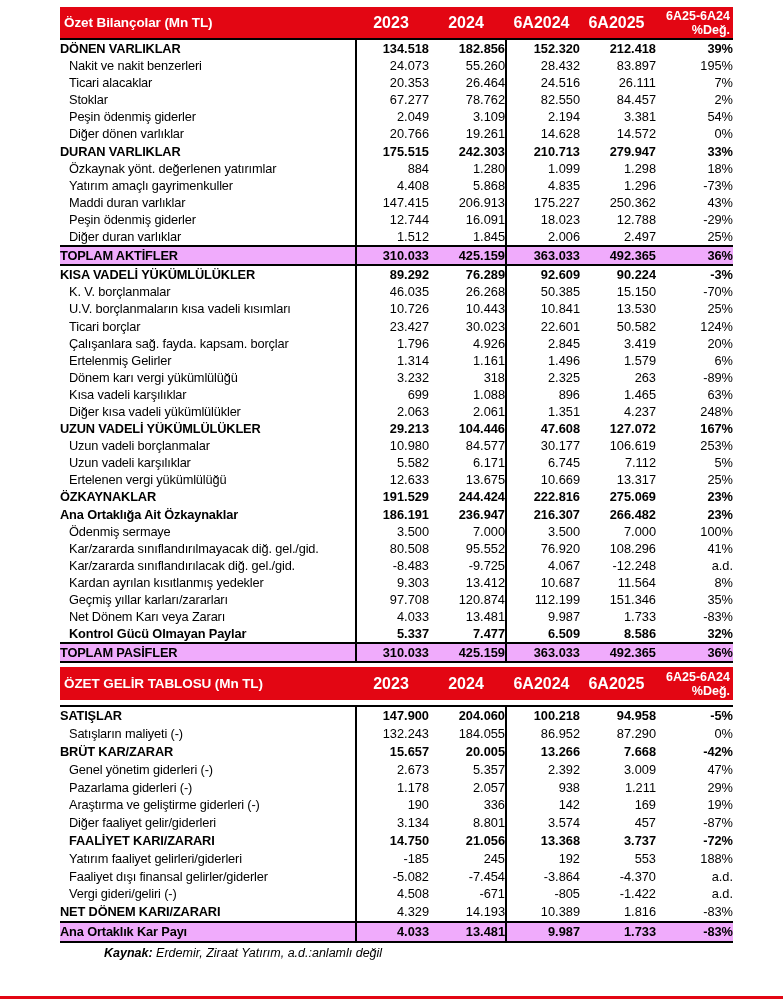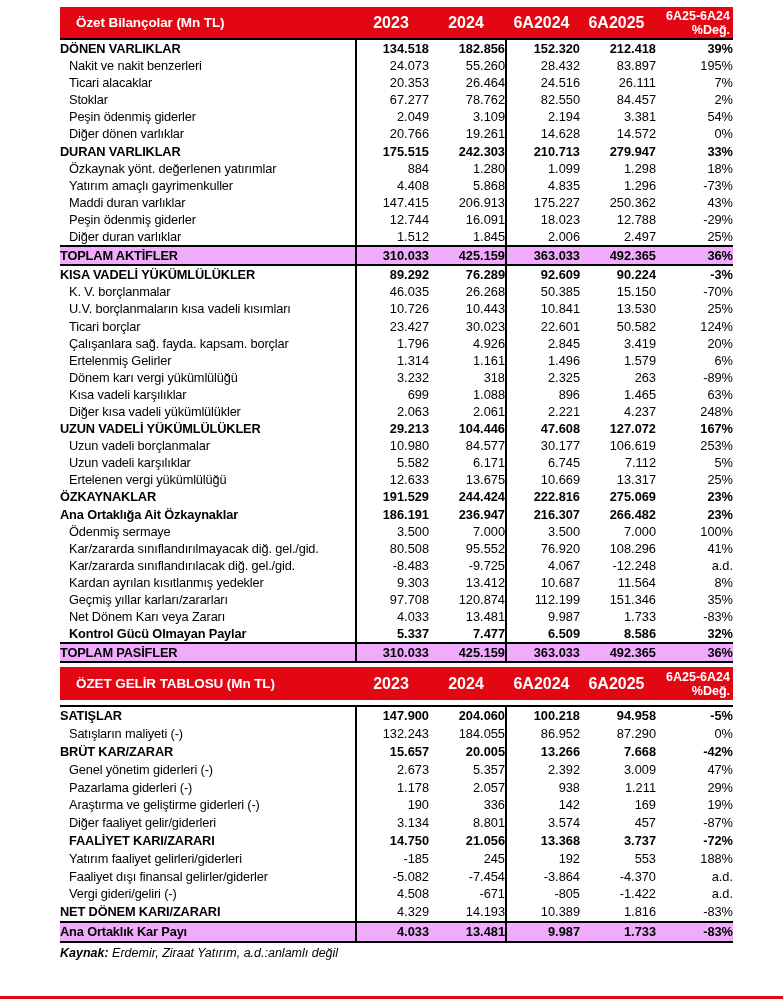--- a/index.html
+++ b/index.html
@@ -19,21 +19,21 @@
     display:grid;
     grid-template-columns:296px 73px 77px 74px 76px 77px;
     align-items:center;
     background:#e30613;
     color:#fff;
     height:33px;
     box-sizing:border-box;
   }
   .hdrbar.underlined{border-bottom:2px solid #000;}
   .hdrbar .title{
-    font-weight:bold;font-size:13.5px;padding-left:16px;
+    font-weight:bold;font-size:13.5px;padding-left:4px;
     letter-spacing:-0.1px;white-space:nowrap;
   }
   .hdrbar .year{
     text-align:center;font-weight:bold;font-size:16px;padding-right:3px;
   }
   .hdrbar .chg{
     text-align:right;font-weight:bold;font-size:12.5px;line-height:14px;
     padding-right:3px;white-space:nowrap;
   }
 
@@ -64,21 +64,21 @@
   .midgap{height:4px;}
   .pregap2{height:5px;}
 
   .footer{
     margin-left:60px;
     margin-top:3px;
     font-size:12.5px;
     font-style:italic;
     white-space:nowrap;
   }
-  .footer .src-label{font-weight:bold;}
+  .footer .src-label{font-weight:bold;margin-left:44px;}
 
   .bottom-rule{
     position:absolute;left:0;bottom:2px;width:783px;height:3px;
     background:#e30613;
   }
 </style>
 </head>
 <body>
 
 <div class="page">
@@ -271,21 +271,21 @@
             <td class="num c1">699</td>
             <td class="num c2">1.088</td>
             <td class="num c3">896</td>
             <td class="num c4">1.465</td>
             <td class="num c5">63%</td>
           </tr>
           <tr class="">
             <td class="lab ind">Diğer kısa vadeli yükümlülükler</td>
             <td class="num c1">2.063</td>
             <td class="num c2">2.061</td>
-            <td class="num c3">2.221</td>
+            <td class="num c3">1.351</td>
             <td class="num c4">4.237</td>
             <td class="num c5">248%</td>
           </tr>
           <tr class="b vb">
             <td class="lab">UZUN VADELİ YÜKÜMLÜLÜKLER</td>
             <td class="num c1">29.213</td>
             <td class="num c2">104.446</td>
             <td class="num c3">47.608</td>
             <td class="num c4">127.072</td>
             <td class="num c5">167%</td>

